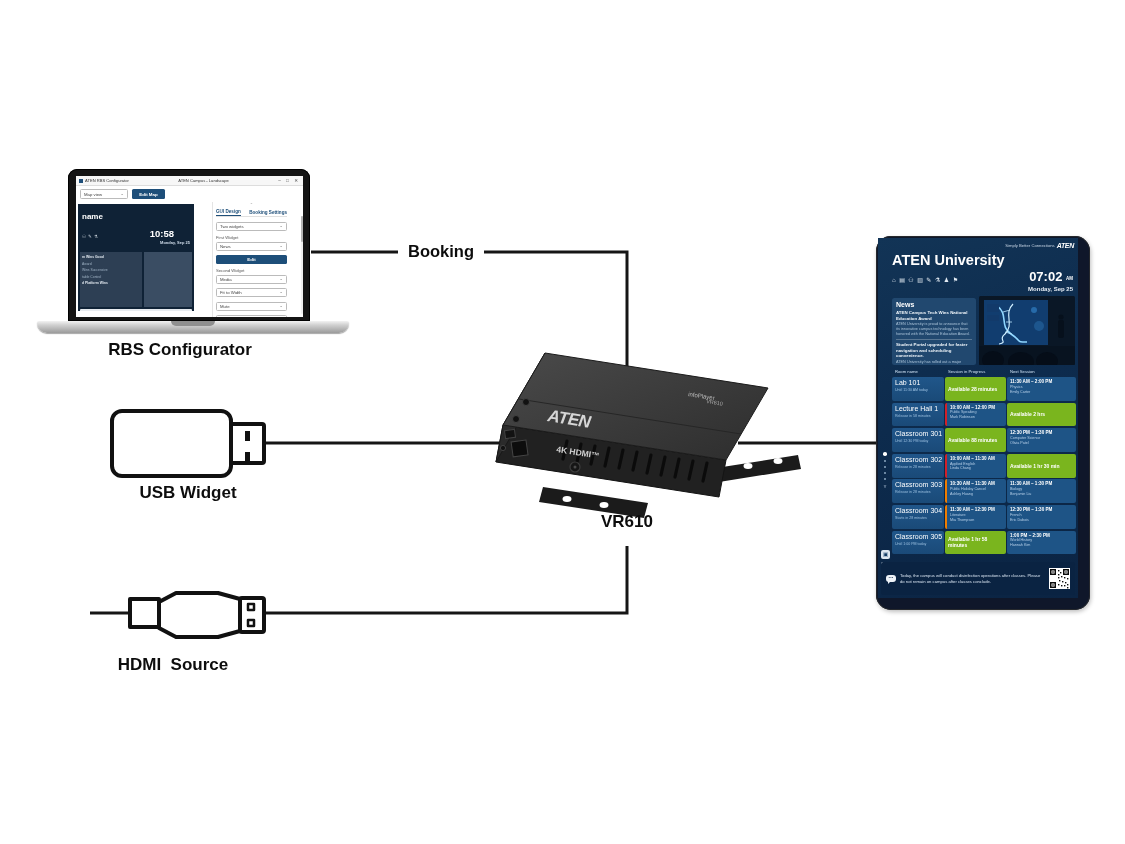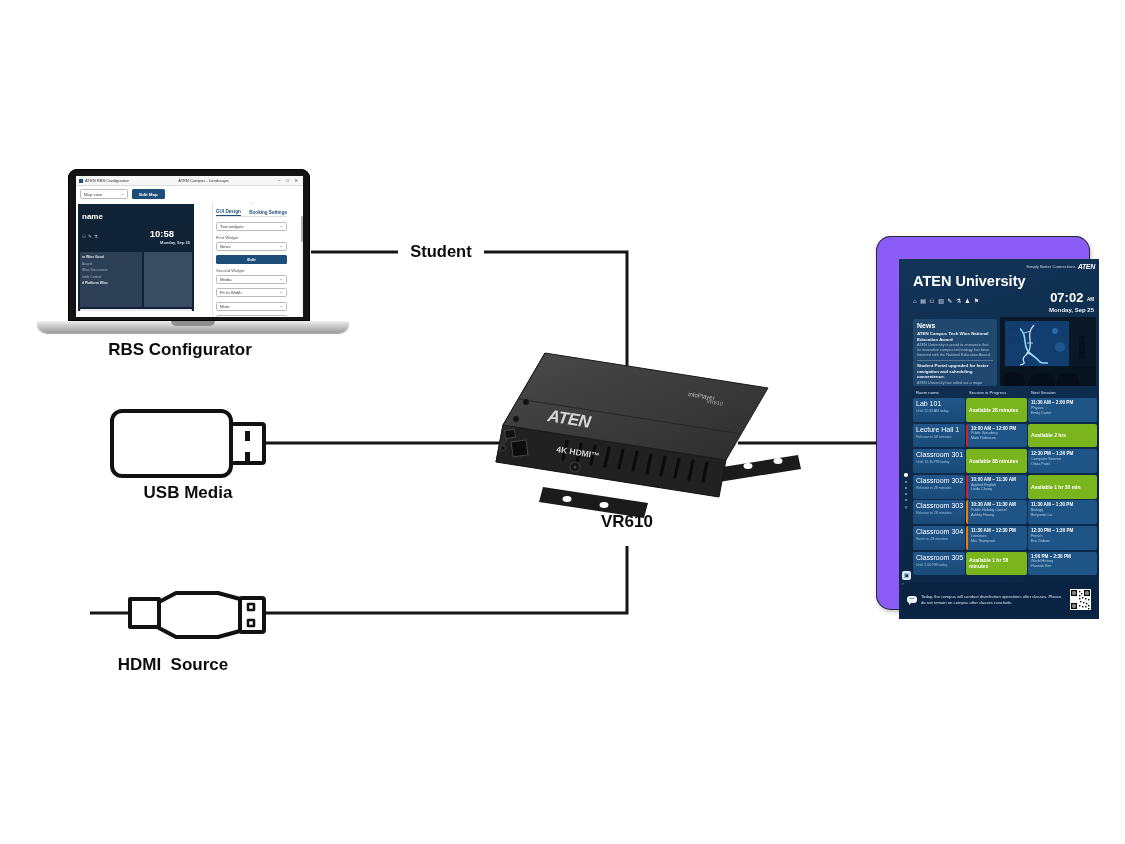--- a/index.html
+++ b/index.html
@@ -46,21 +46,21 @@
   .cfg-tabs{display:flex;justify-content:space-between;align-items:flex-end;height:11px;border-bottom:0.5px solid #e0e0e0}
   .cfg-tab{font-size:4.6px;font-weight:bold;color:#1d4e79;padding-bottom:1.5px}
   .cfg-tab.active{border-bottom:1.5px solid #1d4e79}
   .cfg-select{height:9px;margin-top:4.5px}
   .cfg-lbl{font-size:4.2px;color:#555;margin-top:4.5px}
   .cfg-btn{height:8.5px;margin-top:4.5px}
   .cfg-scroll{position:absolute;right:0.5px;top:14px;width:2px;height:98px;background:#efefef;border-radius:1px}
   .cfg-thumb{width:2px;height:26px;background:#b5b5b5;border-radius:1px}
 
   
-  .tv{position:absolute;left:876px;top:236px;width:214px;height:374px;background:#8b5cf6;border-radius:15px;box-shadow:0 0 0 1px #26292d inset, 1px 2px 4px rgba(0,0,0,.25);padding:23px}
+  .tv{position:absolute;left:876px;top:236px;width:214px;height:374px;background:#0f172a;border-radius:15px;box-shadow:0 0 0 1px #26292d inset, 1px 2px 4px rgba(0,0,0,.25);padding:2px}
   .tv-screen{position:relative;width:200px;height:360px;background:linear-gradient(160deg,#123456 0%,#0d2b4d 45%,#0b2443 100%);overflow:hidden;color:#fff}
   .sg-brandrow{position:absolute;top:4px;right:4px;display:flex;align-items:center;gap:2px}
   .sg-tagline{font-size:4.2px;color:#c6d4e4}
   .sg-logo{font-size:7px;font-weight:bold;font-style:italic;letter-spacing:-0.3px;color:#fff}
   .sg-title{position:absolute;left:14px;top:14px;font-size:14.5px;font-weight:600;color:#fff}
   .sg-icons{position:absolute;left:14px;top:38px;font-size:6px;color:#e3ebf3;letter-spacing:3.5px;white-space:nowrap}
   .sg-time{position:absolute;right:5px;top:31px;font-size:13px;font-weight:600;color:#fff}
   .sg-ampm{font-size:4.5px;font-weight:bold;vertical-align:1.5px}
   .sg-date{position:absolute;right:5px;top:48px;font-size:6px;font-weight:600;color:#e8eff6}
   .sg-news{position:absolute;left:14px;top:60px;width:84px;height:67px;background:#21486f;border-radius:2.5px;padding:3px 4px;overflow:hidden}
@@ -459,17 +459,17 @@
         <g fill="#0a0a0a">
             <rect x="3.3" y="3.3" width="1.4" height="1.4"></rect>
             <rect x="16.3" y="3.3" width="1.4" height="1.4"></rect>
             <rect x="3.3" y="16.3" width="1.4" height="1.4"></rect>
           </g>
       </svg>
     </div>
   </div>
 </div>
 
-<div class="net-label" style="left:396px;top:242px;width:90px">Student</div>
+<div class="net-label" style="left:396px;top:242px;width:90px">Booking</div>
 <div class="dgm-label" style="left:72px;top:340px;width:216px">RBS Configurator</div>
-<div class="dgm-label" style="left:108px;top:483px;width:160px">USB Media</div>
+<div class="dgm-label" style="left:108px;top:483px;width:160px">USB Widget</div>
 <div class="dgm-label" style="left:78px;top:655px;width:190px">HDMI  Source</div>
 <div class="dgm-label" style="left:577px;top:512px;width:100px">VR610</div>
 
 </body></html>

